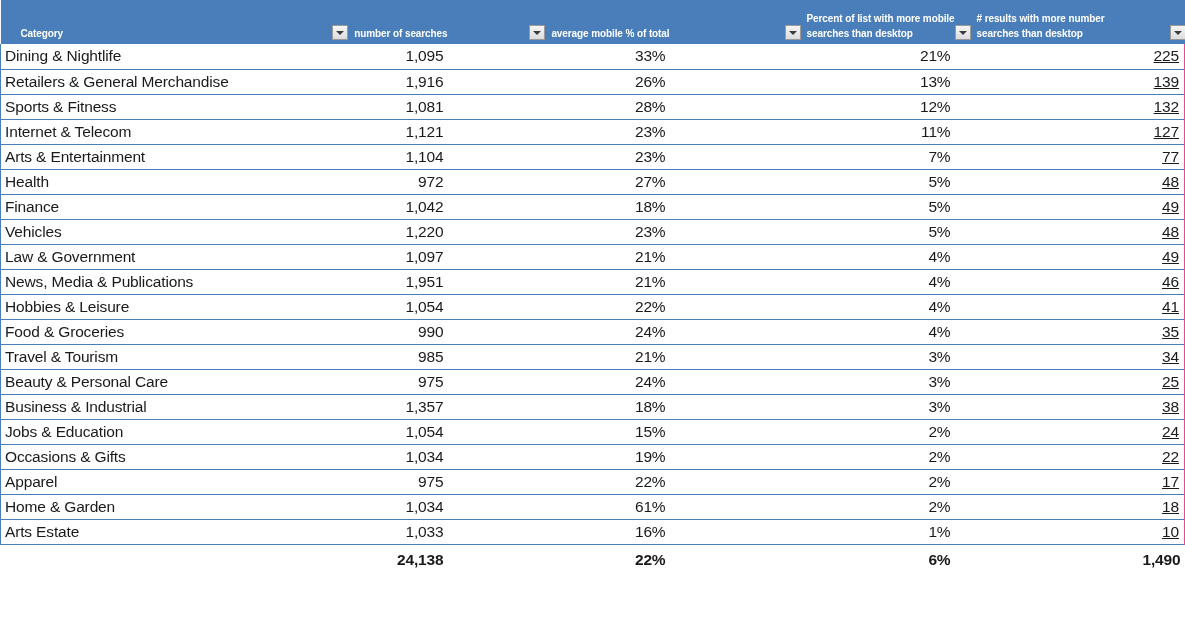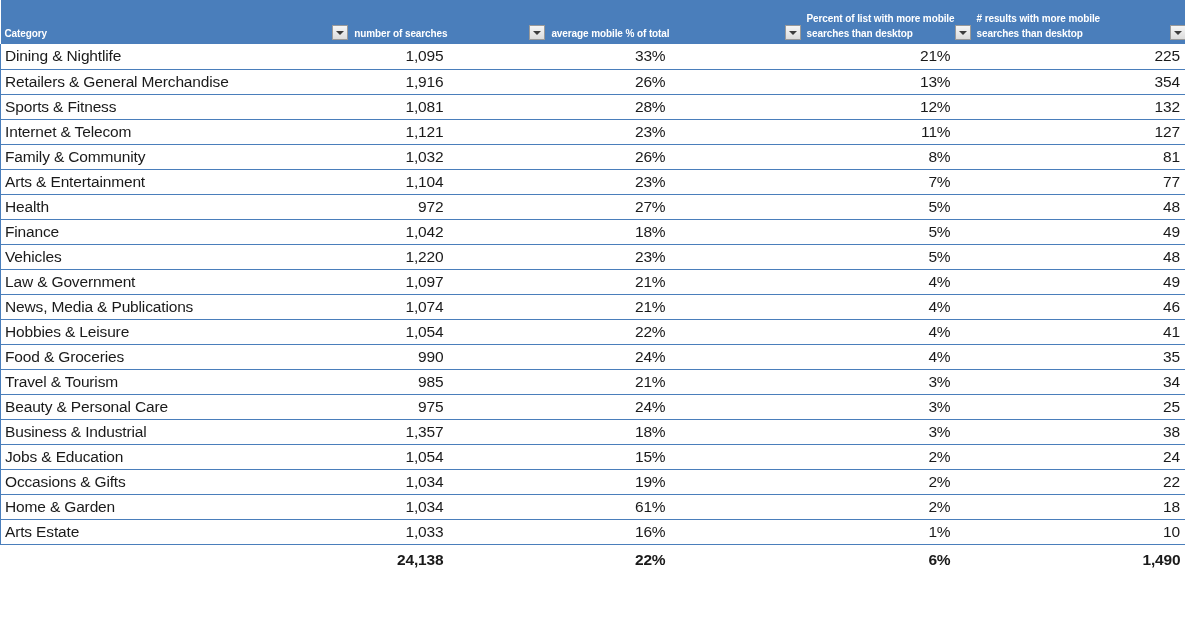--- a/index.html
+++ b/index.html
@@ -44,21 +44,21 @@
     position: relative;
     box-sizing: border-box;
   }
   .hwrap {
     display: flex;
     align-items: flex-end;
     height: 44px;
     box-sizing: border-box;
     padding-bottom: 3px;
   }
-  .hwrap.left  { justify-content: flex-start; padding-left: 4px; }
+  .hwrap.left  { justify-content: flex-start; padding-left: 20px; }
   .hwrap.rightlbl { justify-content: flex-start; }
 
   .htext {
     line-height: 15px;
     white-space: normal;
     text-align: left;
     letter-spacing: -0.1px;
   }
   .htext .ln { display: block; }
 
@@ -99,22 +99,23 @@
     letter-spacing: -0.15px;
   }
   tbody tr.data-row td.c-cat {
     text-align: left;
     border-left: 1px solid #4a7ebb;
   }
   tbody tr.data-row td.c-num {
     text-align: right;
   }
   tbody tr.data-row td.c-last {
-    border-right: 1px solid #ec4899;
+    border-right: 3px solid #ec4899;
     padding-right: 5px;
+    text-decoration: underline;
   }
 
   
   tbody tr.total-row td {
     font-weight: bold;
     border-bottom: none;
     border-left: none;
     border-right: none;
     height: 31px;
     vertical-align: middle;
@@ -188,21 +189,21 @@
           </div>
         </th>
 
         <th class="hcell">
           <div class="hwrap rightlbl">
             <span class="filter-btn">
                 <span class="tri"></span>
               </span>
             <span class="hgap"></span>
             <span class="htext">
-              <span class="ln"># results with more mobile</span>
+              <span class="ln"># results with more number</span>
               <span class="ln">searches than desktop</span>
             </span>
             <span class="hspacer"></span>
             <span class="filter-btn">
                 <span class="tri"></span>
               </span>
           </div>
         </th>
 
       </tr>
@@ -214,44 +215,37 @@
           <td class="c-num">1,095</td>
           <td class="c-num">33%</td>
           <td class="c-num">21%</td>
           <td class="c-num c-last">225</td>
         </tr>
         <tr class="data-row">
           <td class="c-cat">Retailers &amp; General Merchandise</td>
           <td class="c-num">1,916</td>
           <td class="c-num">26%</td>
           <td class="c-num">13%</td>
-          <td class="c-num c-last">354</td>
+          <td class="c-num c-last">139</td>
         </tr>
         <tr class="data-row">
           <td class="c-cat">Sports &amp; Fitness</td>
           <td class="c-num">1,081</td>
           <td class="c-num">28%</td>
           <td class="c-num">12%</td>
           <td class="c-num c-last">132</td>
         </tr>
         <tr class="data-row">
           <td class="c-cat">Internet &amp; Telecom</td>
           <td class="c-num">1,121</td>
           <td class="c-num">23%</td>
           <td class="c-num">11%</td>
           <td class="c-num c-last">127</td>
         </tr>
         <tr class="data-row">
-          <td class="c-cat">Family &amp; Community</td>
-          <td class="c-num">1,032</td>
-          <td class="c-num">26%</td>
-          <td class="c-num">8%</td>
-          <td class="c-num c-last">81</td>
-        </tr>
-        <tr class="data-row">
           <td class="c-cat">Arts &amp; Entertainment</td>
           <td class="c-num">1,104</td>
           <td class="c-num">23%</td>
           <td class="c-num">7%</td>
           <td class="c-num c-last">77</td>
         </tr>
         <tr class="data-row">
           <td class="c-cat">Health</td>
           <td class="c-num">972</td>
           <td class="c-num">27%</td>
@@ -274,21 +268,21 @@
         </tr>
         <tr class="data-row">
           <td class="c-cat">Law &amp; Government</td>
           <td class="c-num">1,097</td>
           <td class="c-num">21%</td>
           <td class="c-num">4%</td>
           <td class="c-num c-last">49</td>
         </tr>
         <tr class="data-row">
           <td class="c-cat">News, Media &amp; Publications</td>
-          <td class="c-num">1,074</td>
+          <td class="c-num">1,951</td>
           <td class="c-num">21%</td>
           <td class="c-num">4%</td>
           <td class="c-num c-last">46</td>
         </tr>
         <tr class="data-row">
           <td class="c-cat">Hobbies &amp; Leisure</td>
           <td class="c-num">1,054</td>
           <td class="c-num">22%</td>
           <td class="c-num">4%</td>
           <td class="c-num c-last">41</td>
@@ -327,20 +321,27 @@
           <td class="c-num">15%</td>
           <td class="c-num">2%</td>
           <td class="c-num c-last">24</td>
         </tr>
         <tr class="data-row">
           <td class="c-cat">Occasions &amp; Gifts</td>
           <td class="c-num">1,034</td>
           <td class="c-num">19%</td>
           <td class="c-num">2%</td>
           <td class="c-num c-last">22</td>
+        </tr>
+        <tr class="data-row">
+          <td class="c-cat">Apparel</td>
+          <td class="c-num">975</td>
+          <td class="c-num">22%</td>
+          <td class="c-num">2%</td>
+          <td class="c-num c-last">17</td>
         </tr>
         <tr class="data-row">
           <td class="c-cat">Home &amp; Garden</td>
           <td class="c-num">1,034</td>
           <td class="c-num">61%</td>
           <td class="c-num">2%</td>
           <td class="c-num c-last">18</td>
         </tr>
         <tr class="data-row">
           <td class="c-cat">Arts Estate</td>

